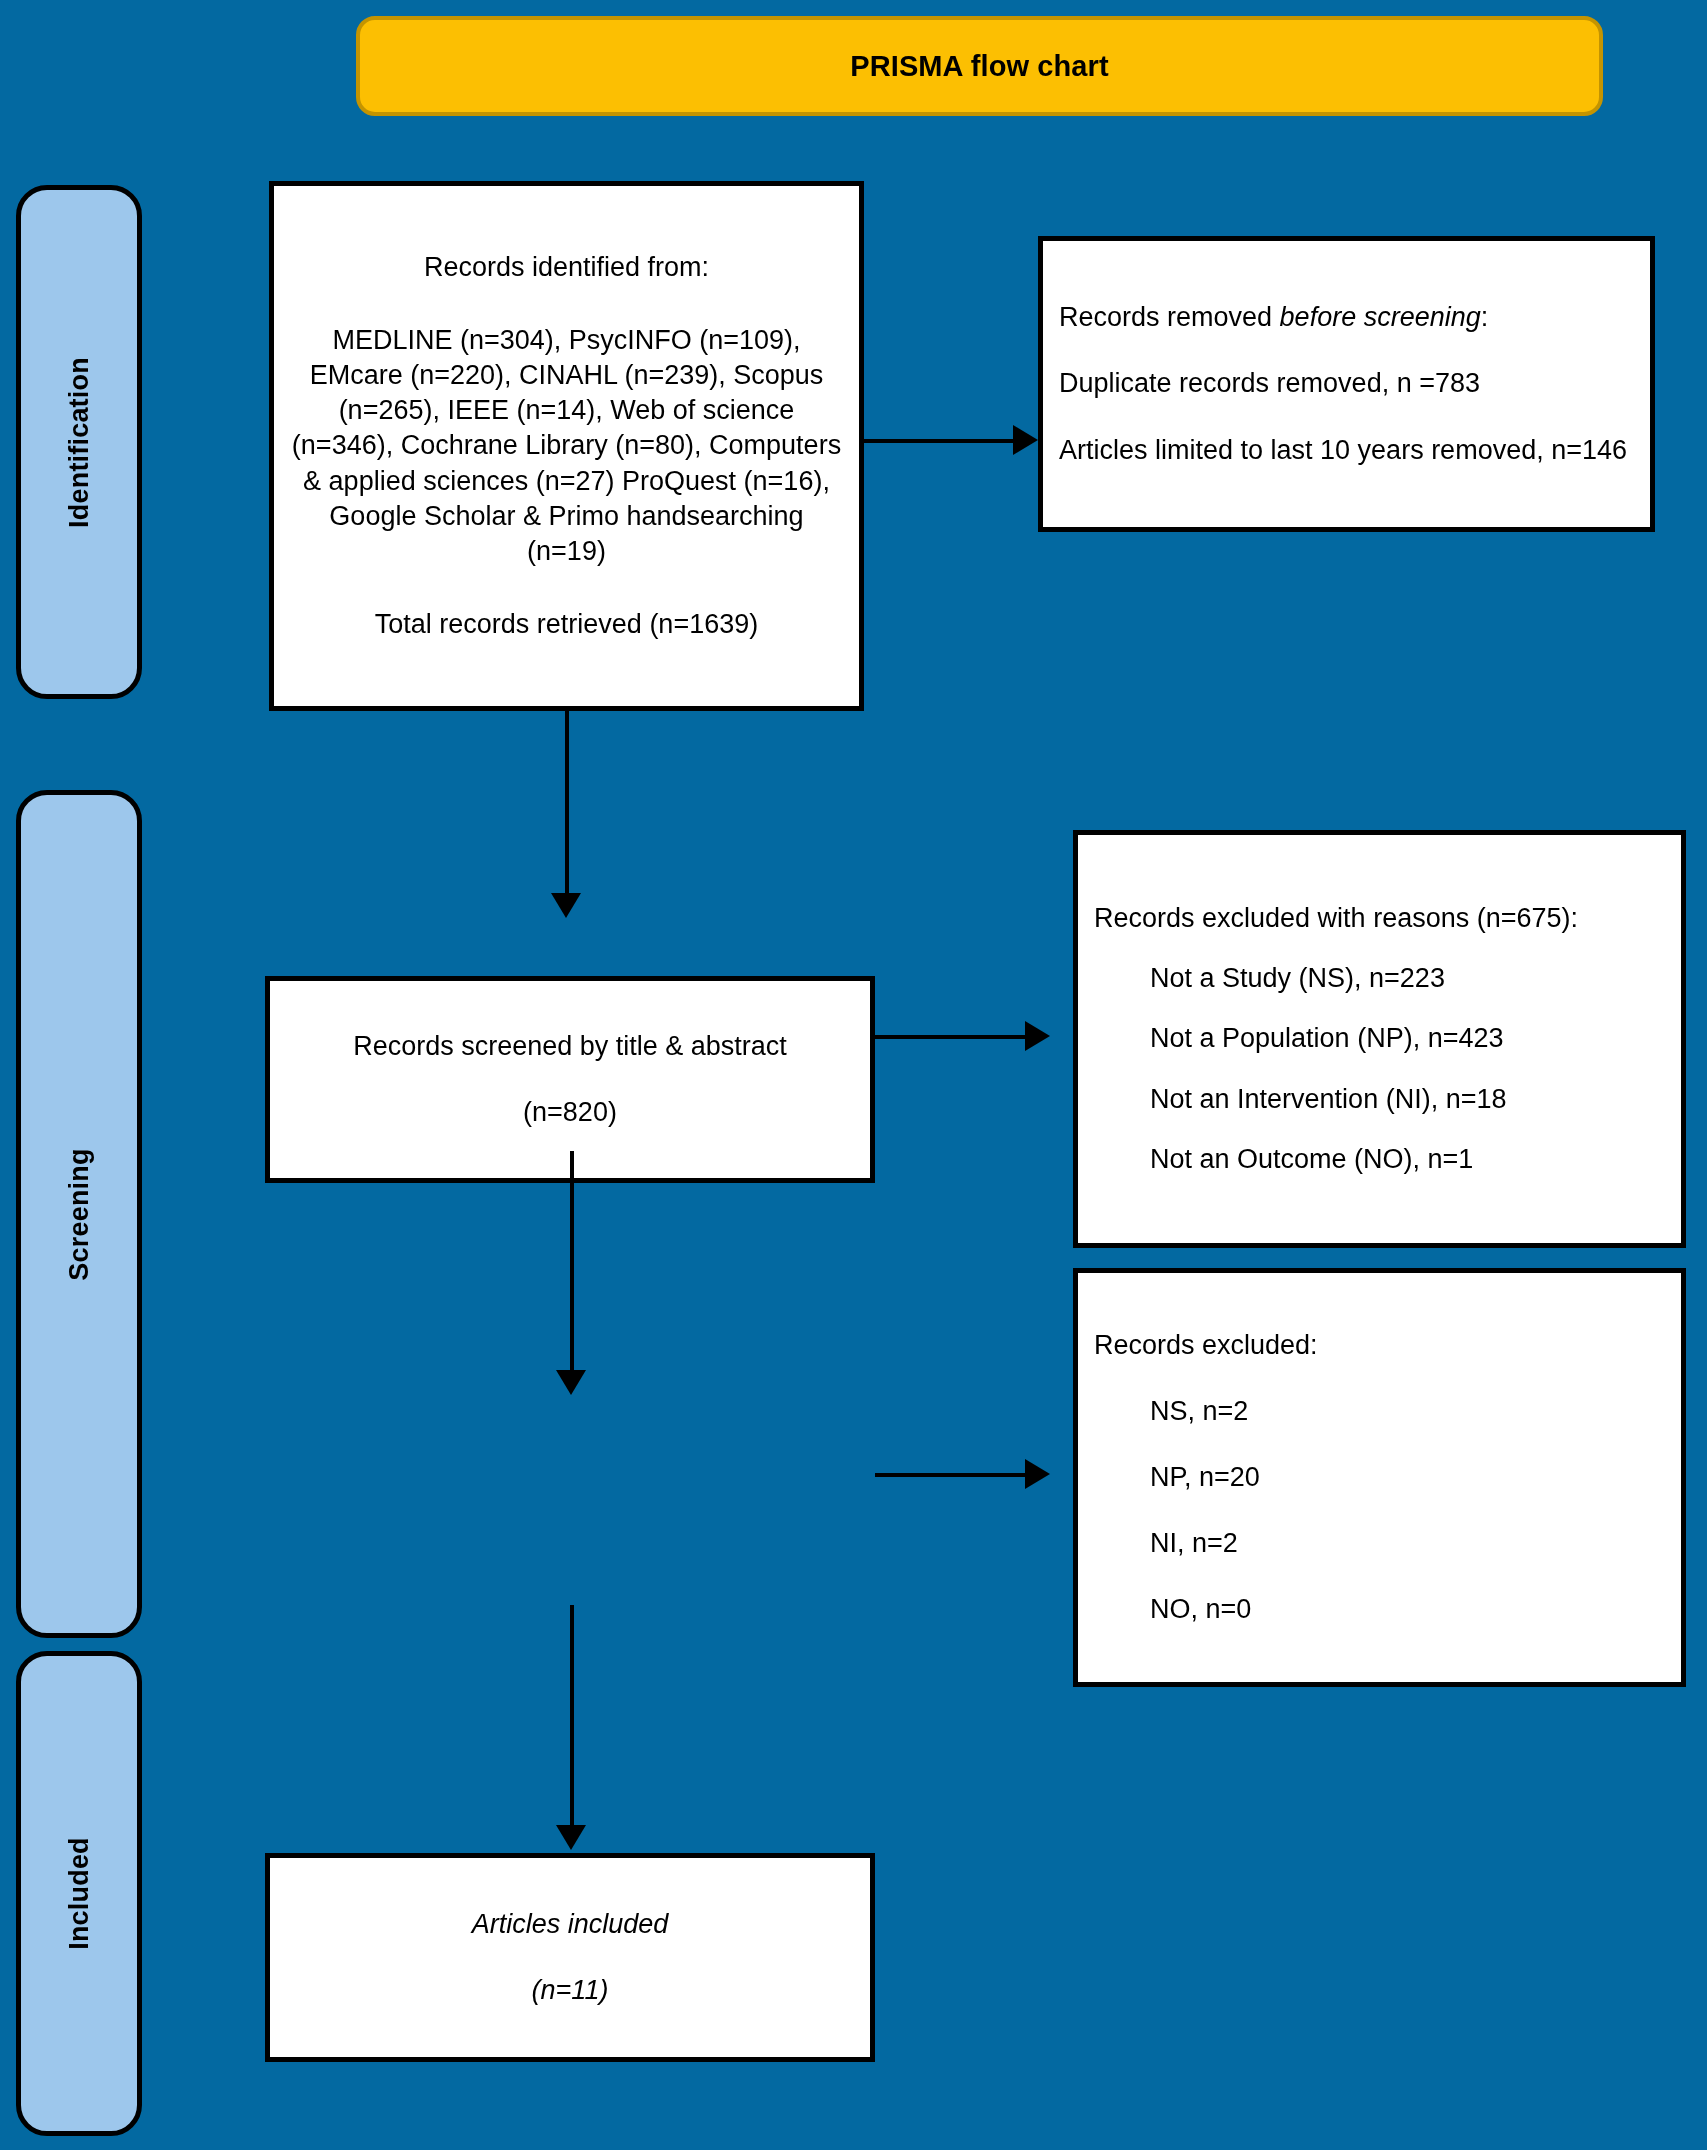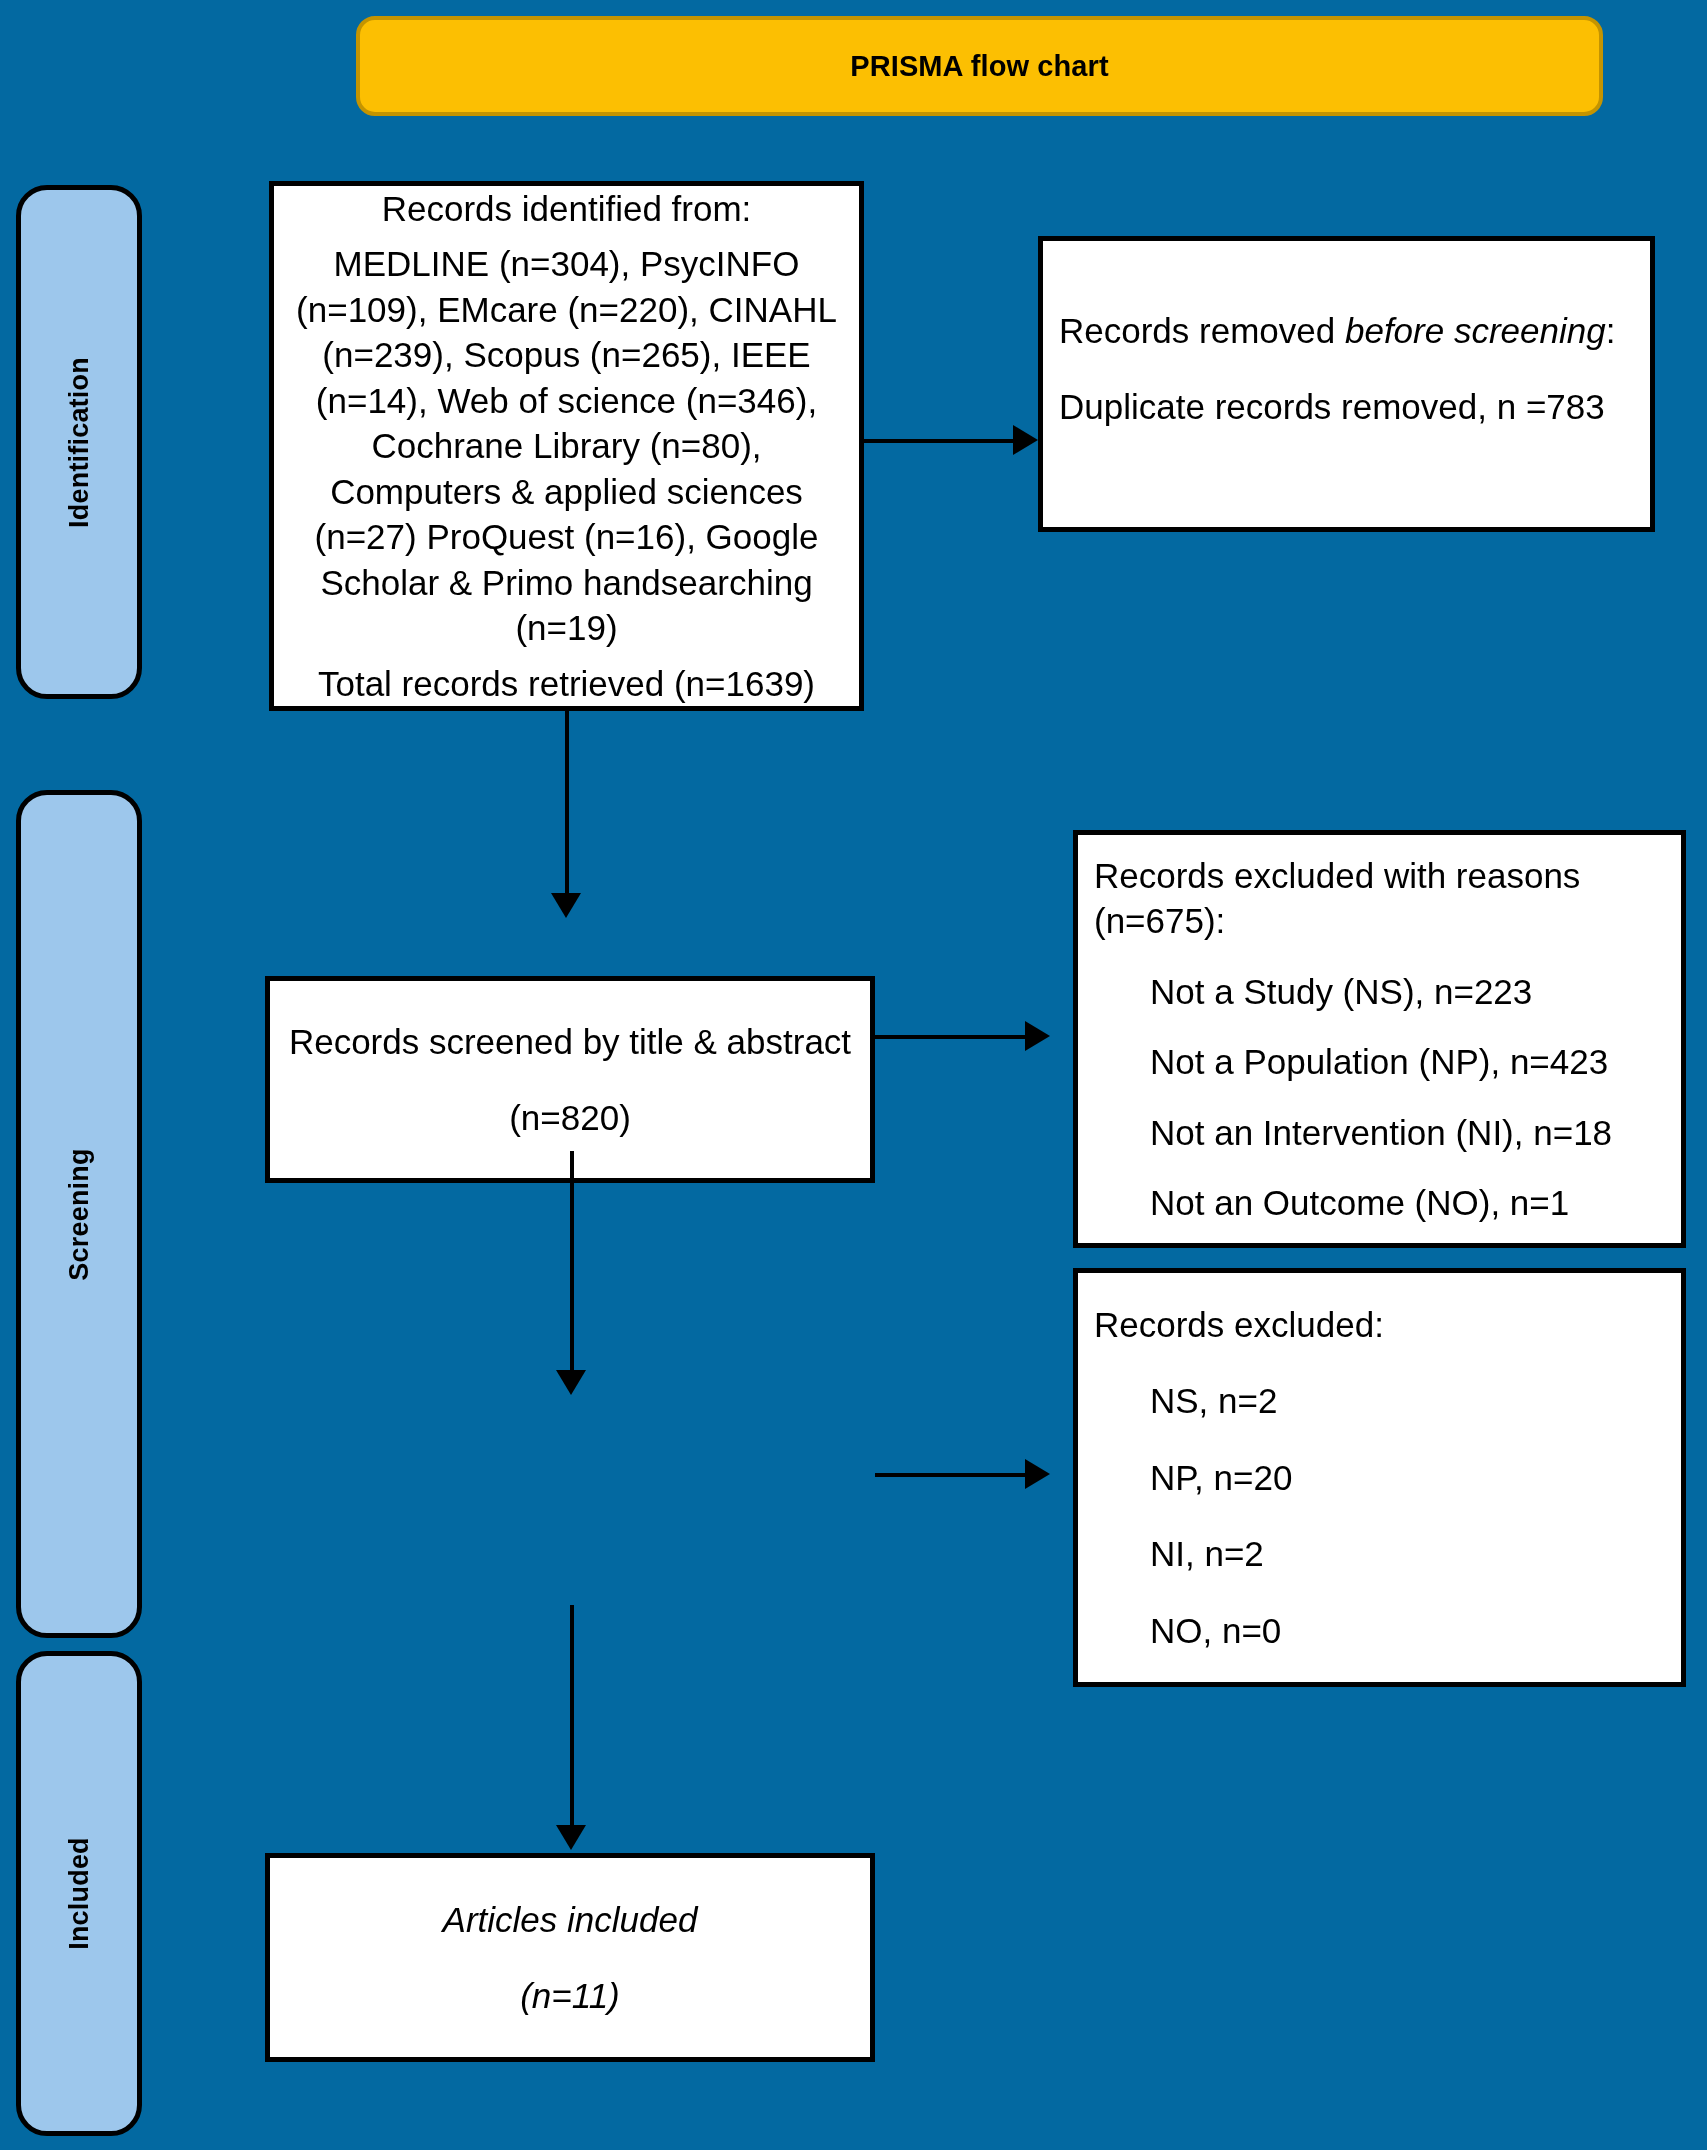--- a/index.html
+++ b/index.html
@@ -62,21 +62,21 @@
   #stage-identification { left: 16px; top: 185px; width: 126px; height: 514px; }
   #stage-screening      { left: 16px; top: 790px; width: 126px; height: 848px; }
   #stage-included       { left: 16px; top: 1651px; width: 126px; height: 485px; }
 
   
   .flow-box {
     position: absolute;
     background: #ffffff;
     border: 5.1px solid #000000;
     box-sizing: border-box;
-    font-size: 35px;
+    font-size: 27px;
     line-height: 1.30;
     color: #000000;
   }
   .flow-box .inner {
     padding: 0 16px;
     box-sizing: border-box;
     width: 100%;
     height: 100%;
     display: flex;
     flex-direction: column;
@@ -158,20 +158,21 @@
       <p class="para">Total records retrieved (n=1639)</p>
     </div>
   </div>
 
   <div class="flow-box left" id="box-removed">
     <div class="inner">
       <p class="para"><span>Records removed </span><span class="ital">before screening</span><span>:</span></p>
       <div class="gap-md"></div>
       <p class="para">Duplicate records removed, n =783</p>
       <div class="gap-md"></div>
+      <p class="para">Articles limited to last 10 years removed, n=146</p>
     </div>
   </div>
 
   <div class="flow-box center" id="box-screened">
     <div class="inner">
       <p class="para">Records screened by title &amp; abstract</p>
       <div class="gap-md"></div>
       <p class="para">(n=820)</p>
     </div>
   </div>

